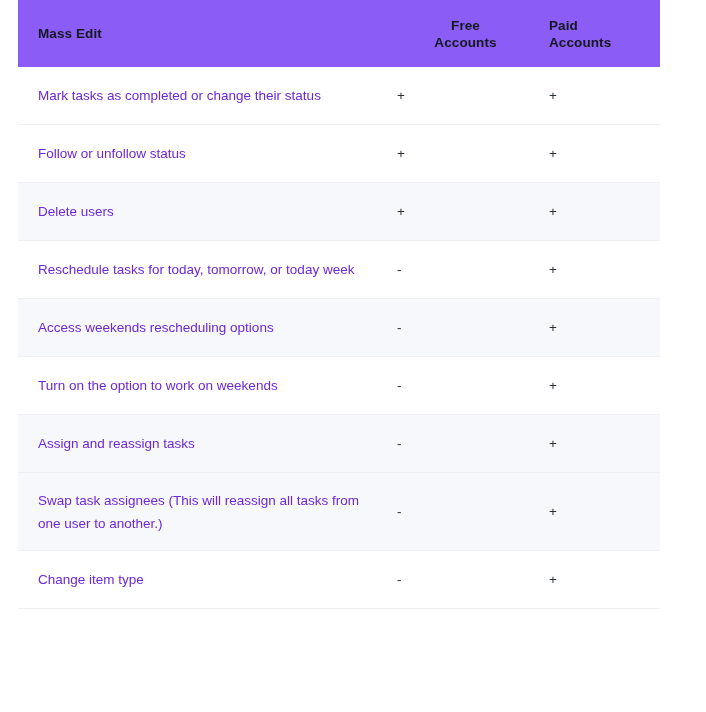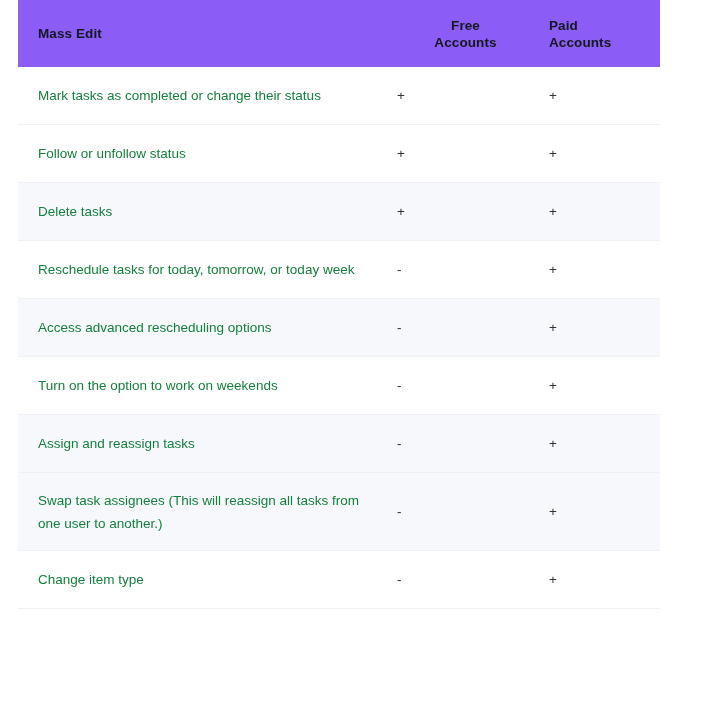--- a/index.html
+++ b/index.html
@@ -62,21 +62,21 @@
     background: #ffffff;
   }
   tbody tr:last-child {
     border-bottom: 1px solid #eef0f4;
   }
 
   tbody td {
     padding: 0;
     vertical-align: middle;
     font-size: 13.5px;
-    color: #15803d;
+    color: #6d28d9;
     line-height: 23px;
     font-weight: normal;
   }
 
   tbody td.t-feature {
     padding-left: 20px;
     padding-right: 10px;
     height: 57px;
   }
   tbody td.t-free {
@@ -125,31 +125,31 @@
           <td class="t-feature">Mark tasks as completed or change their status</td>
           <td class="t-free"><span class="mark">+</span></td>
           <td class="t-paid"><span class="mark">+</span></td>
         </tr>
         <tr class="plain">
           <td class="t-feature">Follow or unfollow status</td>
           <td class="t-free"><span class="mark">+</span></td>
           <td class="t-paid"><span class="mark">+</span></td>
         </tr>
         <tr class="shade">
-          <td class="t-feature">Delete tasks</td>
+          <td class="t-feature">Delete users</td>
           <td class="t-free"><span class="mark">+</span></td>
           <td class="t-paid"><span class="mark">+</span></td>
         </tr>
         <tr class="plain">
           <td class="t-feature">Reschedule tasks for today, tomorrow, or today week</td>
           <td class="t-free"><span class="mark">-</span></td>
           <td class="t-paid"><span class="mark">+</span></td>
         </tr>
         <tr class="shade">
-          <td class="t-feature">Access advanced rescheduling options</td>
+          <td class="t-feature">Access weekends rescheduling options</td>
           <td class="t-free"><span class="mark">-</span></td>
           <td class="t-paid"><span class="mark">+</span></td>
         </tr>
         <tr class="plain">
           <td class="t-feature">Turn on the option to work on weekends</td>
           <td class="t-free"><span class="mark">-</span></td>
           <td class="t-paid"><span class="mark">+</span></td>
         </tr>
         <tr class="shade">
           <td class="t-feature">Assign and reassign tasks</td>

